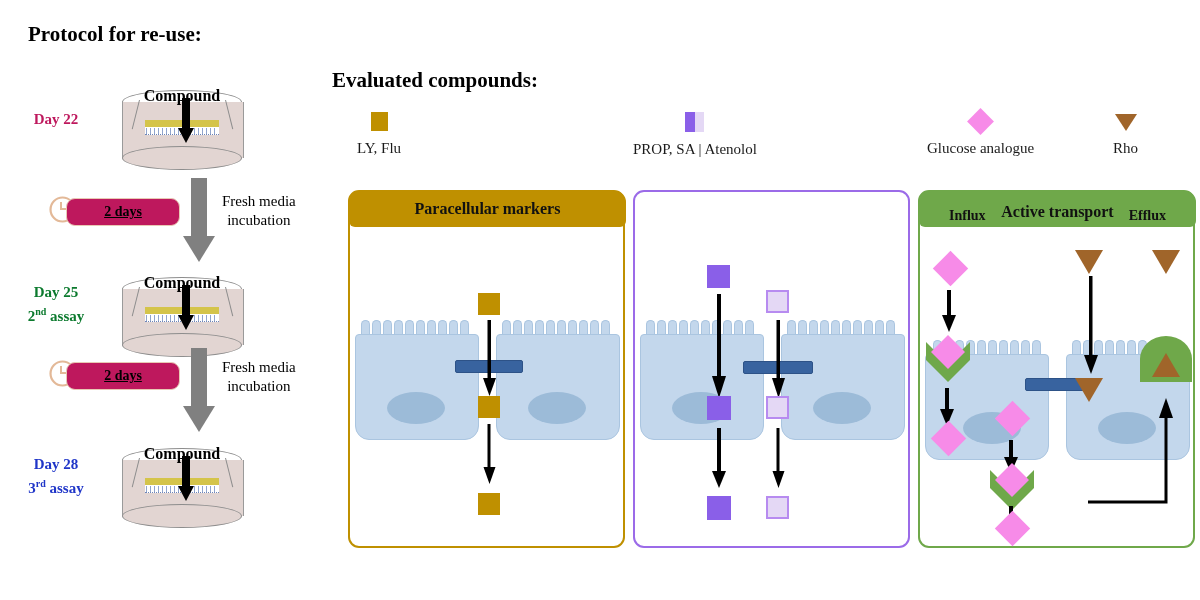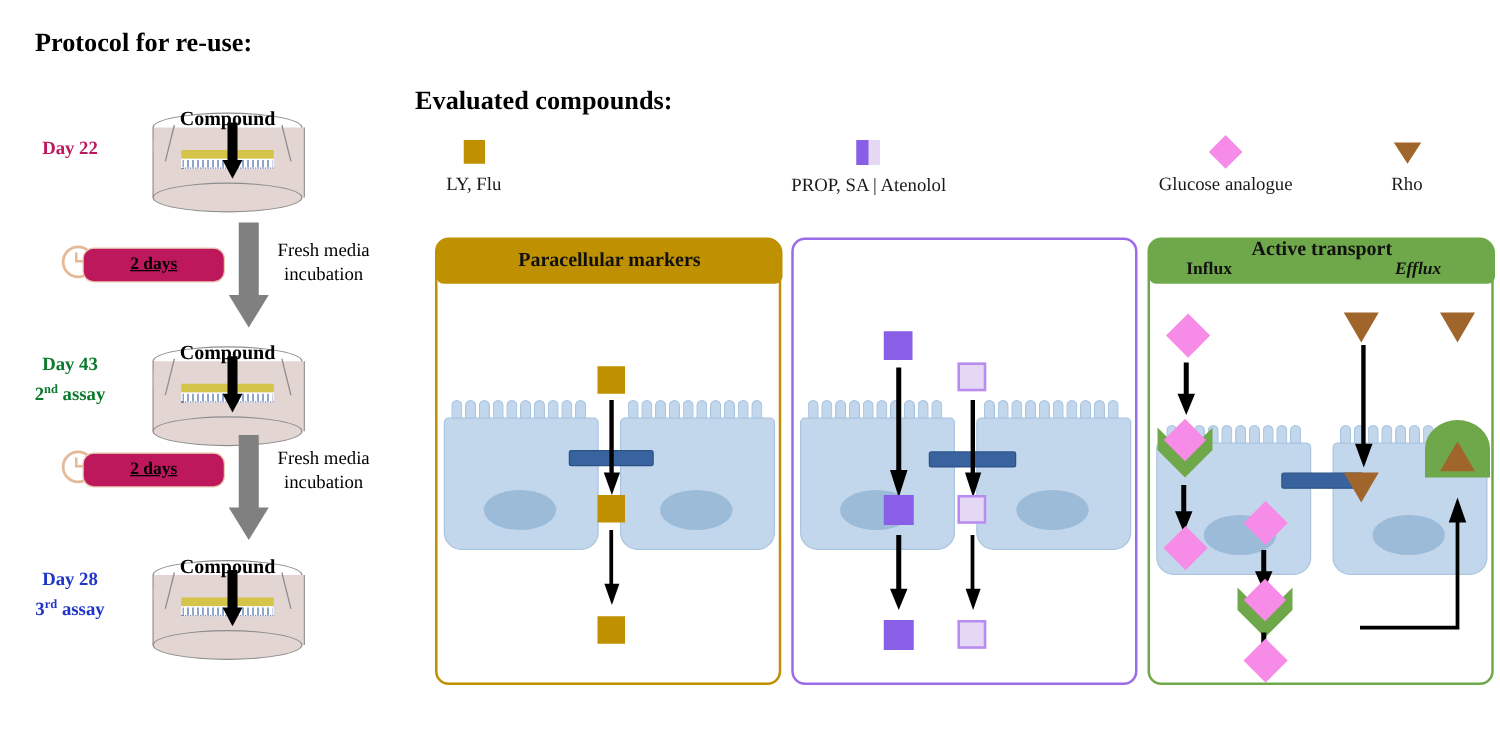--- a/index.html
+++ b/index.html
@@ -189,21 +189,21 @@
       </g>
     </svg>
 </div>
 
 <div class="fresh-media" style="left:222px;top:192px;">
   <div>Fresh media</div>
   <div>incubation</div>
 </div>
 
 <div class="abs day-label" style="left:16px;top:283px;width:80px;color:#0C7A2E;">
-  <div>Day 43</div>
+  <div>Day 25</div>
   <div><span>2</span><sup>nd</sup><span> assay</span></div>
 </div>
 
 <div class="well" style="left:117px;top:277px;">
   <div class="dish-top-ell"></div>
   <div class="dish-body"></div>
   <div class="media-top"></div>
   <div class="dish-bot-ell"></div>
   <div class="insert-l"></div>
   <div class="insert-r"></div>
@@ -442,23 +442,23 @@
         </svg>
     </div>
 
     <div class="mk-square" style="left:72px;top:268px;width:24px;height:24px;background:#8A5FE8;"></div>
     <div class="mk-square" style="left:131px;top:268px;width:23px;height:23px;background:#E4D8F5;border:2.4px solid #B78BF0;"></div>
   </div>
 </div>
 
 <div class="panel" style="left:918px;border:2px solid #6FA84A;">
   <div class="panel-head" style="background:#6FA84A;align-items:flex-start;">
-    <span class="panel-head-text" style="margin-top:0px;">Active transport</span>
+    <span class="panel-head-text" style="margin-top:12px;">Active transport</span>
     <span class="panel-head-sub" style="left:30px;">Influx</span>
-    <span class="panel-head-sub" style="right:43px;font-style:italic;">Efflux</span>
+    <span class="panel-head-sub" style="right:30px;">Efflux</span>
   </div>
   <div class="panel-canvas">
 
     <div class="mk-diamond" style="left:18px;top:28px;width:25px;height:25px;background:#F78BE8;"></div>
 
     <div class="abs" style="left:20px;top:62px;">
       <svg width="20" height="44" viewBox="0 0 20 44">
           <g fill="#000">
             <rect x="7" y="0" width="4" height="28"></rect>
             <polygon points="2,25 16,25 9,42"></polygon>

